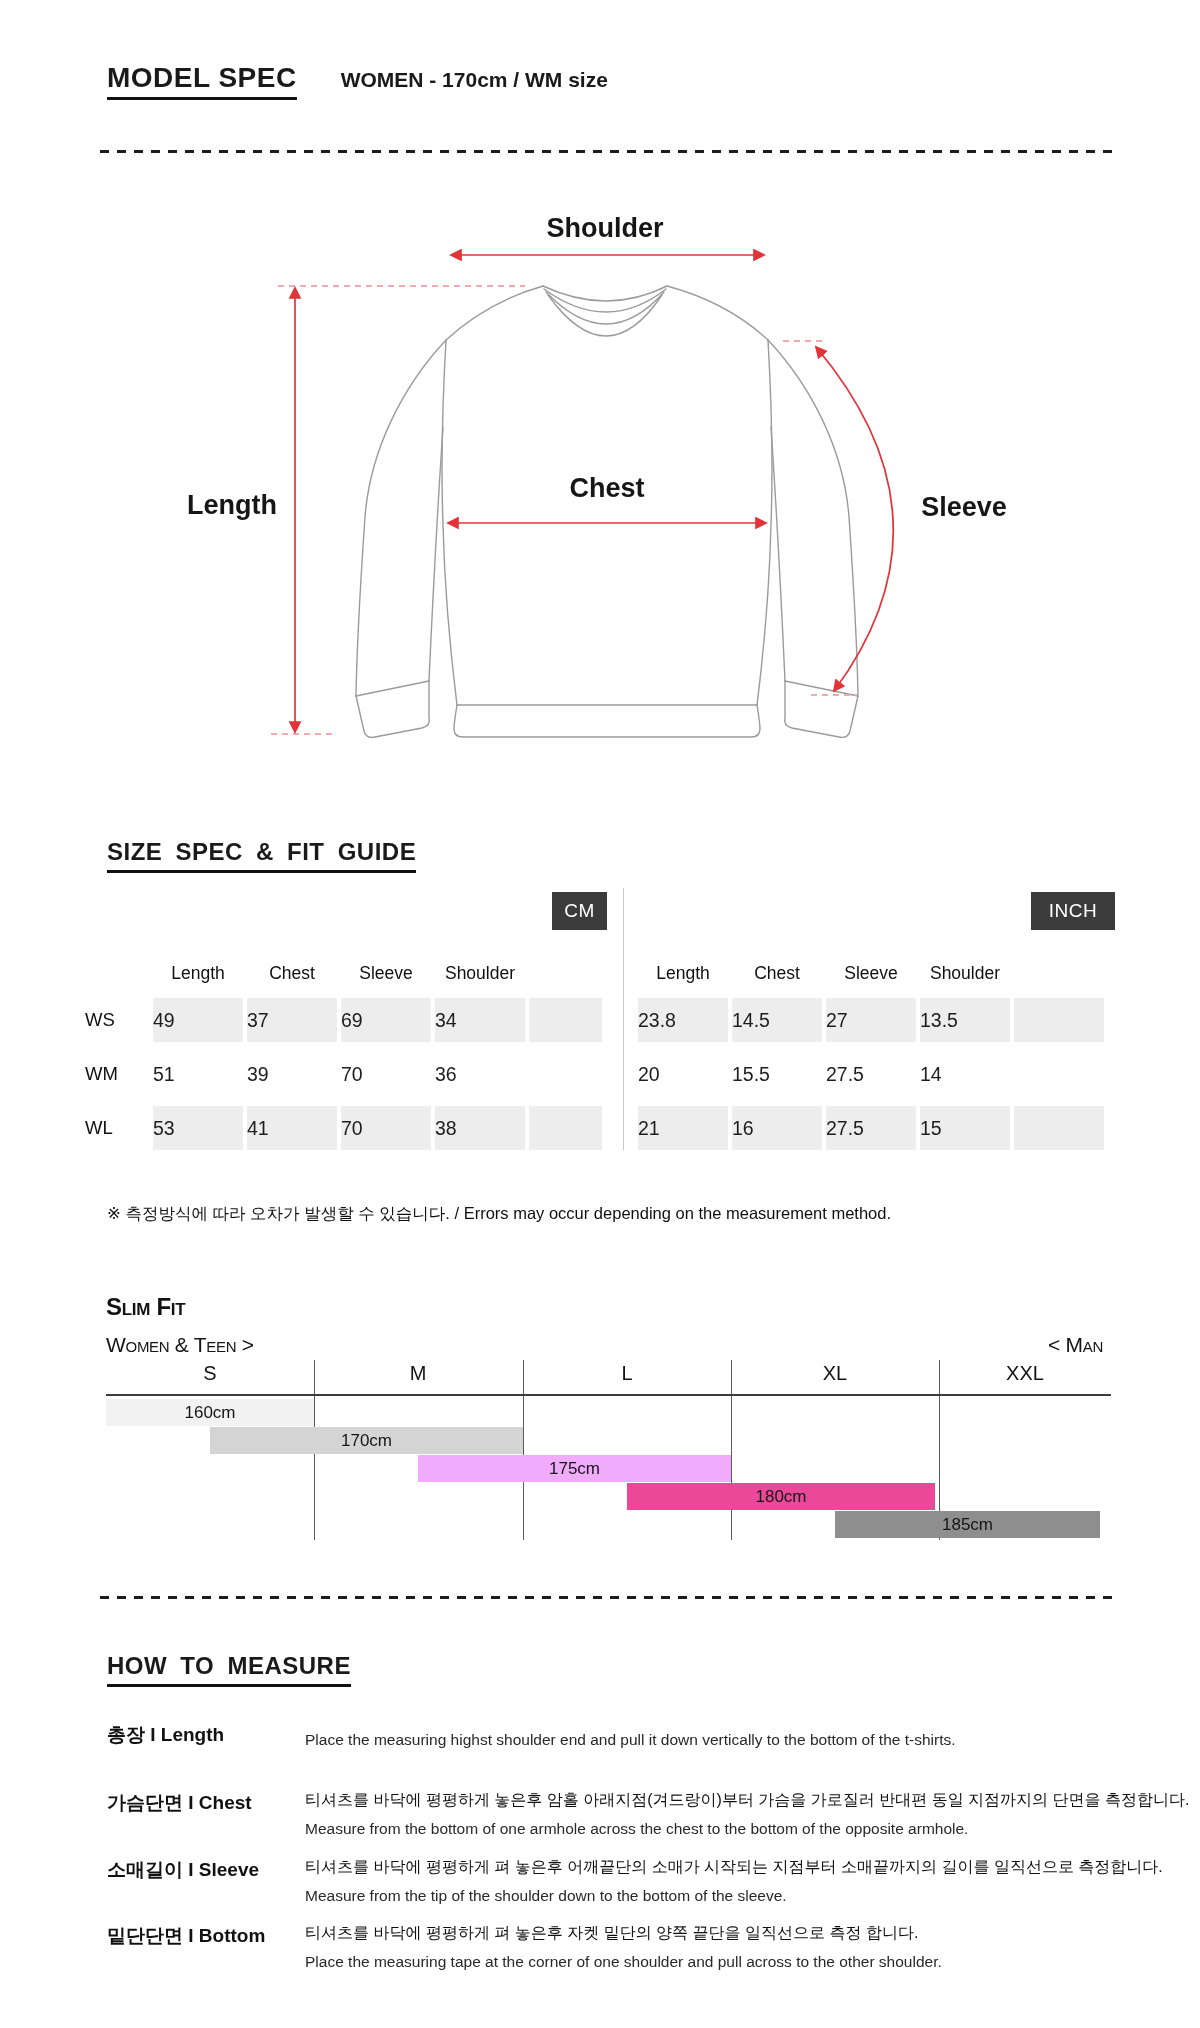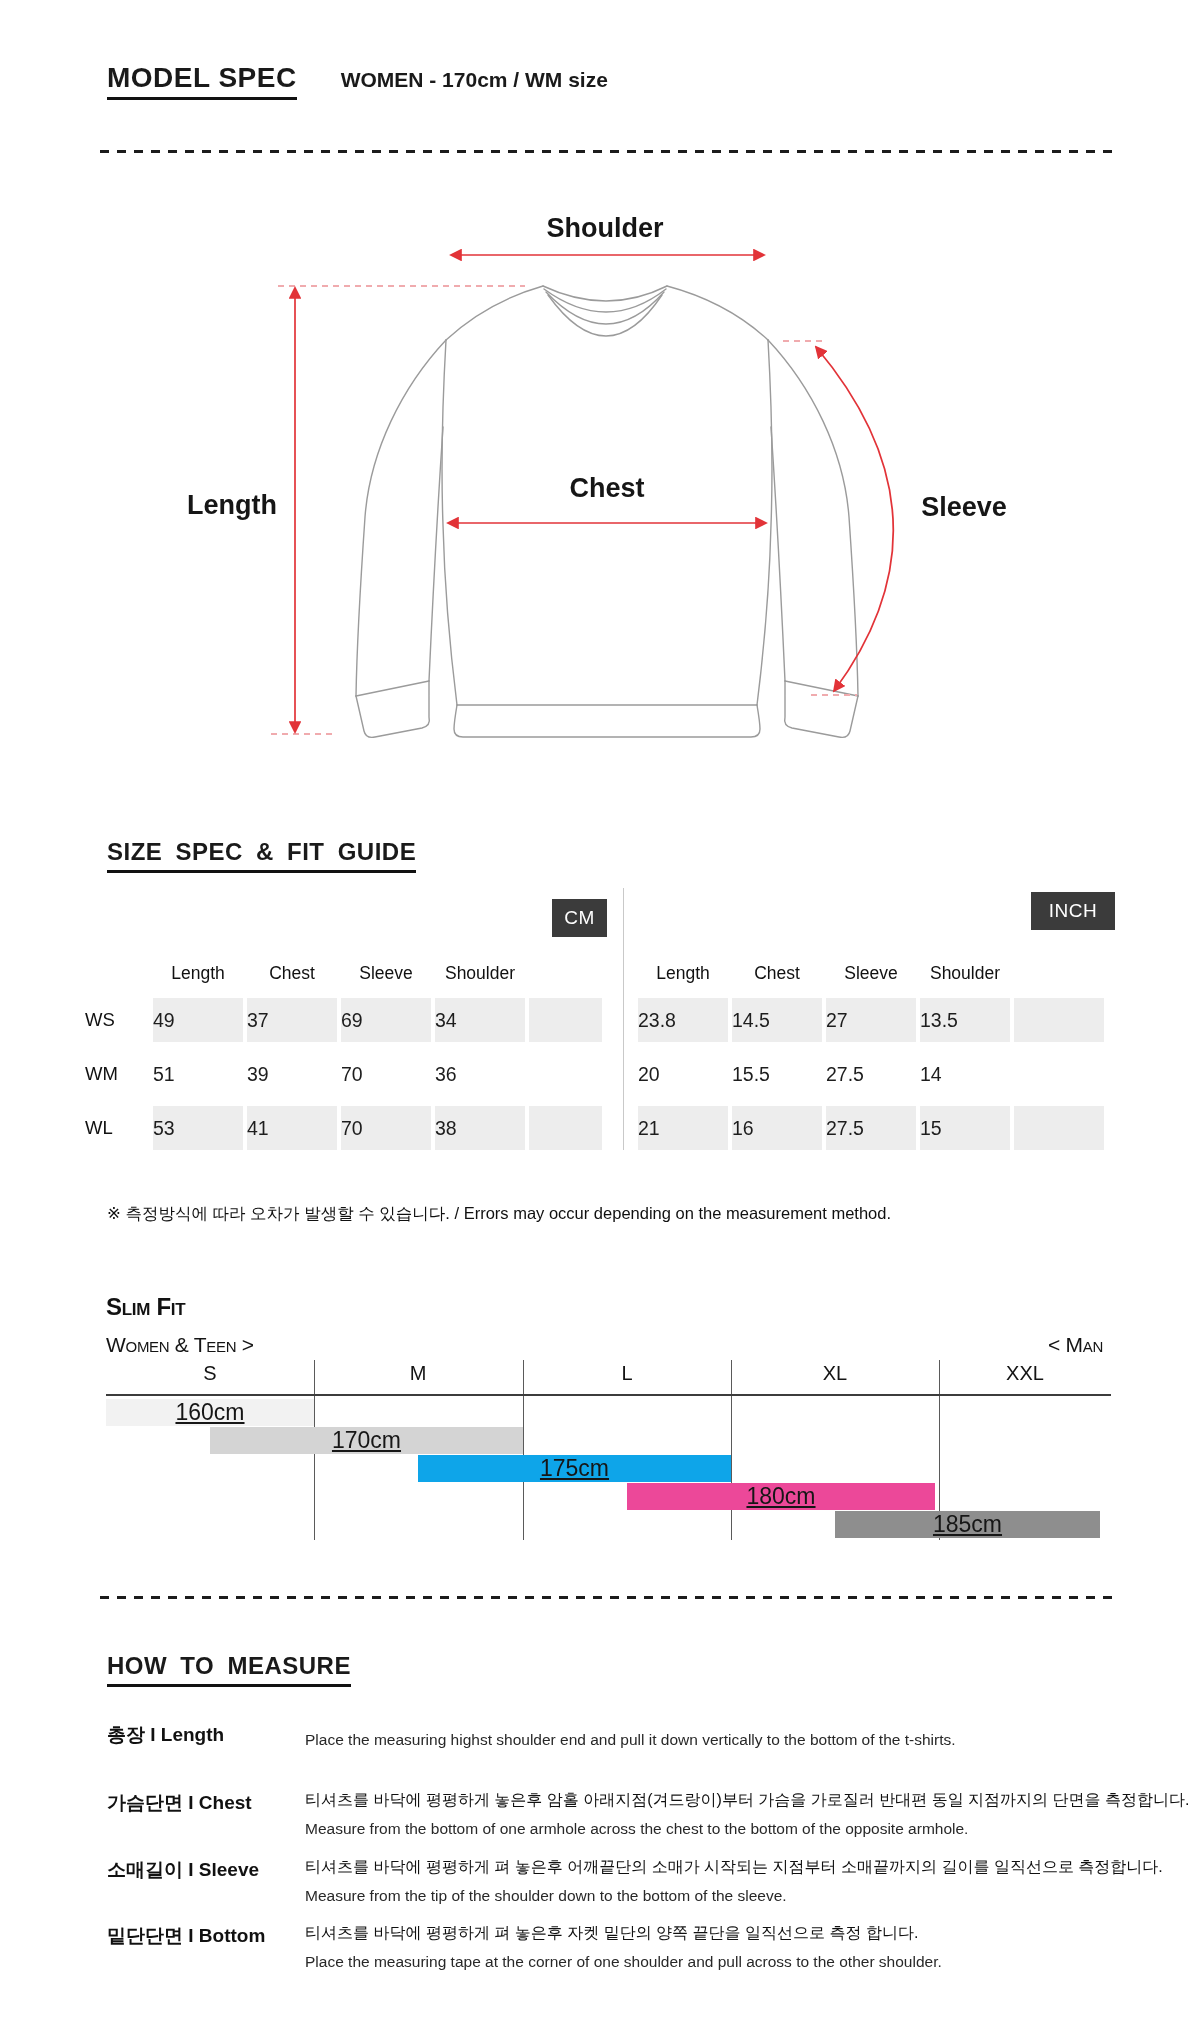--- a/index.html
+++ b/index.html
@@ -37,21 +37,21 @@
   
   .sec-title{
     font-size:24px;font-weight:700;letter-spacing:.5px;word-spacing:6px;
     border-bottom:3px solid #111;padding-bottom:4px;display:inline-block;white-space:nowrap;
   }
   .title-size{top:838px;left:107px;}
   .badge{
     top:892px;height:38px;background:#3b3b3b;color:#fff;font-size:19px;
     display:flex;align-items:center;justify-content:center;letter-spacing:.5px;
   }
-  .badge-cm{left:552px;width:55px;margin-top:7px;}
+  .badge-cm{left:552px;width:55px;}
   .badge-inch{left:1031px;width:84px;}
   .tbl-sep{top:888px;left:623px;width:1px;height:262px;background:#c9c9c9;}
 
   .sztbl{display:grid;row-gap:10px;}
   .tbl-cm{top:958px;left:85px;grid-template-columns:64px 90px 90px 90px 90px 73px;column-gap:4px;}
   .tbl-inch{top:958px;left:638px;grid-template-columns:90px 90px 90px 90px 90px;column-gap:4px;}
   .sztbl .h{height:30px;line-height:30px;font-size:17.5px;color:#111;text-align:center;}
   .sztbl .c{height:44px;line-height:44px;font-size:19.5px;color:#1d1d1d;text-align:left;}
   .sztbl .rl{font-size:18.5px;color:#111;}
   .sztbl .g{background:#ededed;}
@@ -60,24 +60,24 @@
 
   
   .sc{font-variant:small-caps;letter-spacing:-.3px;}
   .fit-label{top:1293px;left:106px;font-size:24px;font-weight:600;color:#121212;}
   .fit-left{top:1333px;left:106px;font-size:21px;color:#141414;}
   .fit-right{top:1333px;right:97px;font-size:21px;color:#141414;}
   .fitchart{top:1358px;left:106px;width:1005px;height:186px;}
   .fitchart .vline{position:absolute;top:2px;width:1px;height:180px;background:#5a5a5a;}
   .fitchart .hline{position:absolute;top:36px;left:0;width:1005px;height:2px;background:#3c3c3c;}
   .fitchart .szh{position:absolute;top:4px;font-size:20px;color:#141414;transform:translateX(-50%);}
-  .bar{position:absolute;height:27px;line-height:27px;text-align:center;font-size:23px;color:#161616;text-decoration:underline;}
+  .bar{position:absolute;height:27px;line-height:27px;text-align:center;font-size:17px;color:#161616;}
   .bar0{top:41px;left:0;width:208px;background:#f2f2f2;}
   .bar1{top:69px;left:104px;width:313px;background:#d4d4d4;}
-  .bar2{top:97px;left:312px;width:313px;background:#0ea5e9;}
+  .bar2{top:97px;left:312px;width:313px;background:#f0abfc;}
   .bar3{top:125px;left:521px;width:308px;background:#ec4899;}
   .bar4{top:153px;left:729px;width:265px;background:#8e8e8e;}
 
   
   .title-htm{top:1652px;left:107px;}
   .mitem{left:0;width:1200px;}
   .mitem .term{position:absolute;left:107px;top:0;font-size:19px;font-weight:700;color:#111;white-space:nowrap;}
   .mitem .desc{position:absolute;left:305px;top:0;width:830px;}
   .mitem .kr{font-size:16px;color:#101010;white-space:nowrap;}
   .mitem .en{font-size:15.5px;color:#282828;margin-top:9px;white-space:nowrap;}

